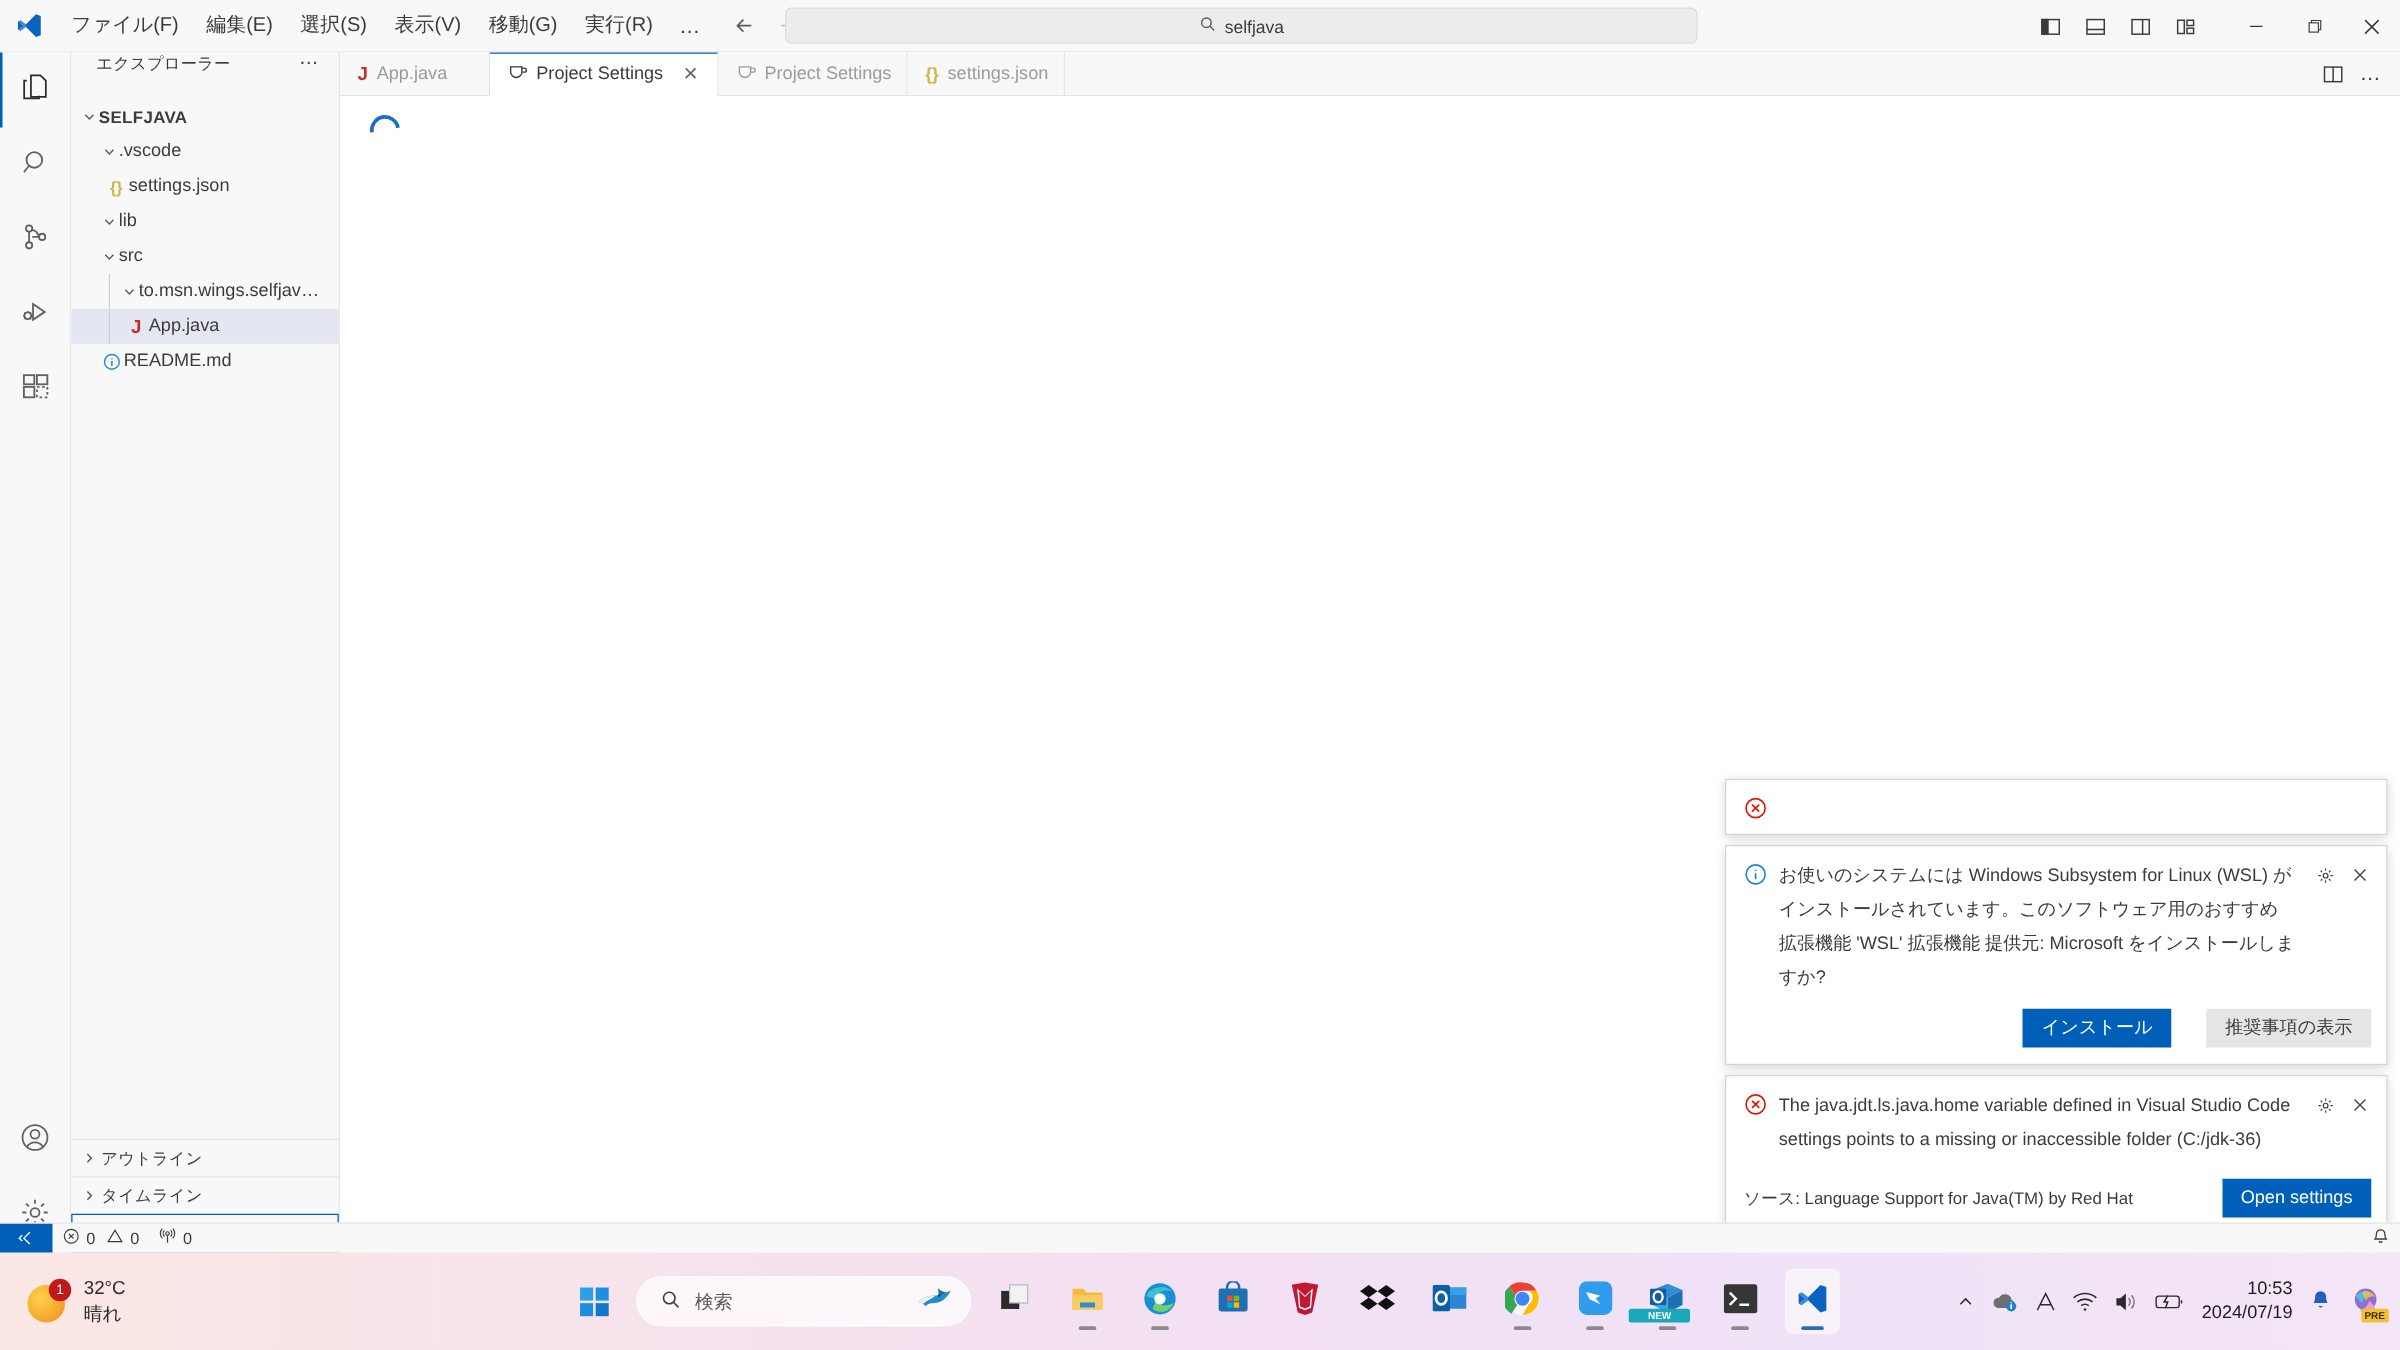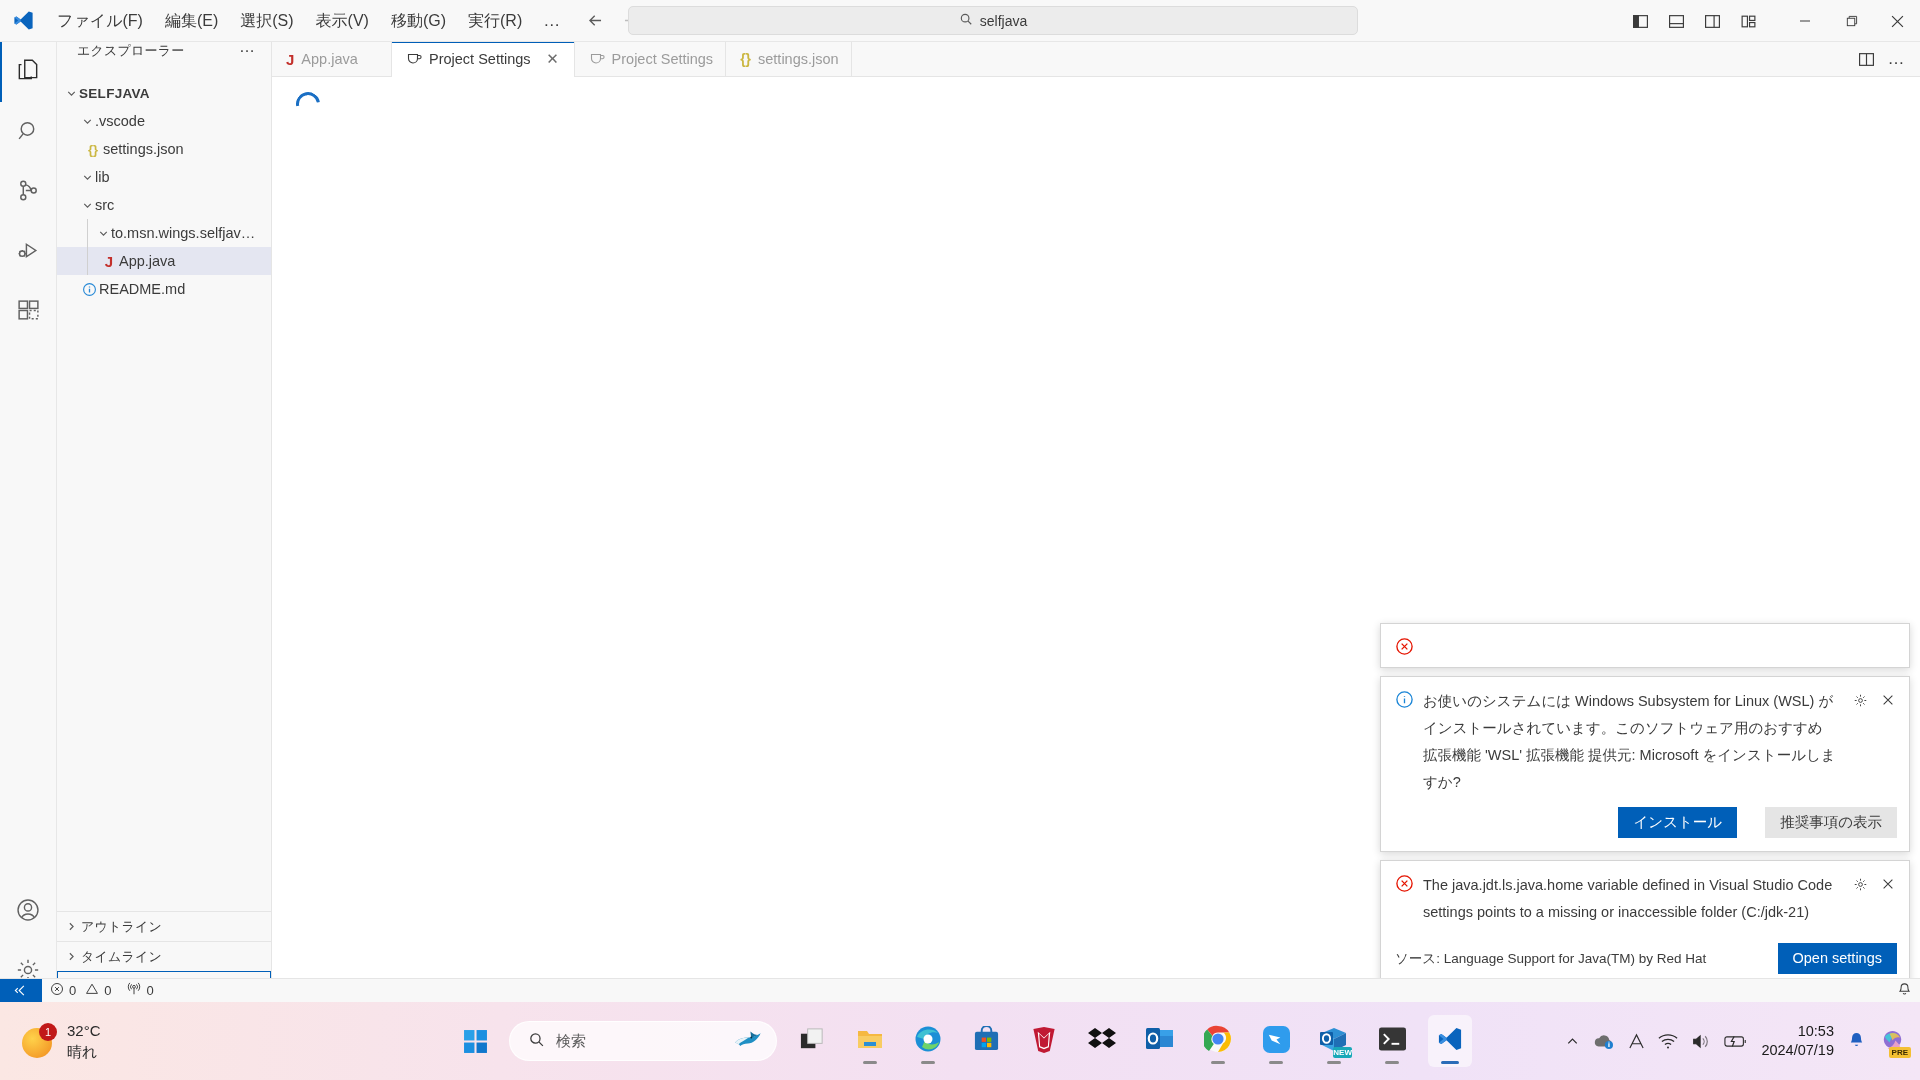--- a/index.html
+++ b/index.html
@@ -551,21 +551,21 @@
     </div>
 
     <div class="notif">
       <div class="notif-main">
         <span class="notif-ico">
           <svg width="19" height="19" viewBox="0 0 20 20" fill="none" stroke="#e51400" stroke-width="1.4">
               <circle cx="10" cy="10" r="8"></circle>
               <path d="M7 7l6 6M13 7l-6 6"></path>
             </svg>
         </span>
-        <div class="notif-text">The java.jdt.ls.java.home variable defined in Visual Studio Code settings points to a missing or inaccessible folder (C:/jdk-21)</div>
+        <div class="notif-text">The java.jdt.ls.java.home variable defined in Visual Studio Code settings points to a missing or inaccessible folder (C:/jdk-36)</div>
         <div class="notif-actions">
           <span class="nbtn">
             <svg width="15" height="15" viewBox="0 0 24 24" fill="none" stroke="currentColor" stroke-width="1.5">
                 <circle cx="12" cy="12" r="3"></circle>
                 <path d="M12 2.8v3M12 18.2v3M21.2 12h-3M5.8 12h-3M18.4 5.6l-2.1 2.1M7.7 16.3l-2.1 2.1M18.4 18.4l-2.1-2.1M7.7 7.7 5.6 5.6"></path>
               </svg>
           </span>
           <span class="nbtn">
             <svg width="14" height="14" viewBox="0 0 16 16" stroke="currentColor" stroke-width="1.2">
                 <path d="M3 3l10 10M13 3L3 13"></path>
@@ -751,21 +751,21 @@
       </div>
       <div class="tapp running">
         <span style="position:relative;display:inline-block">
           <svg width="28" height="27" viewBox="0 0 28 27">
               <path d="M14 2l12 5-12 6L2 7z" fill="#2d8fd4"></path>
               <path d="M26 7v12l-12 6V13z" fill="#1f6fb5"></path>
               <path d="M2 7v12l12 6V13z" fill="#3aa3e2"></path>
               <rect x="0" y="6" width="13" height="13" rx="1" fill="#0f5fa8"></rect>
               <ellipse cx="6.5" cy="12.5" rx="3.6" ry="4.3" fill="none" stroke="#fff" stroke-width="1.9"></ellipse>
             </svg>
-          <span style="position:absolute;right:-4px;bottom:-1px;background:#19a8b8;color:#fff;font-size:8px;font-weight:bold;padding:1px 0;border-radius:2px">NEW</span>
+          <span style="position:absolute;right:-4px;bottom:-1px;background:#19a8b8;color:#fff;font-size:8px;font-weight:bold;padding:1px 15px;border-radius:2px">NEW</span>
         </span>
       </div>
       <div class="tapp running">
         <span>
           <svg width="27" height="24" viewBox="0 0 28 24">
               <rect width="28" height="24" rx="2.5" fill="#363636"></rect>
               <path d="M5 7l5 5-5 5" fill="none" stroke="#fff" stroke-width="2"></path>
               <path d="M13 17h8" stroke="#fff" stroke-width="2"></path>
             </svg>
         </span>

